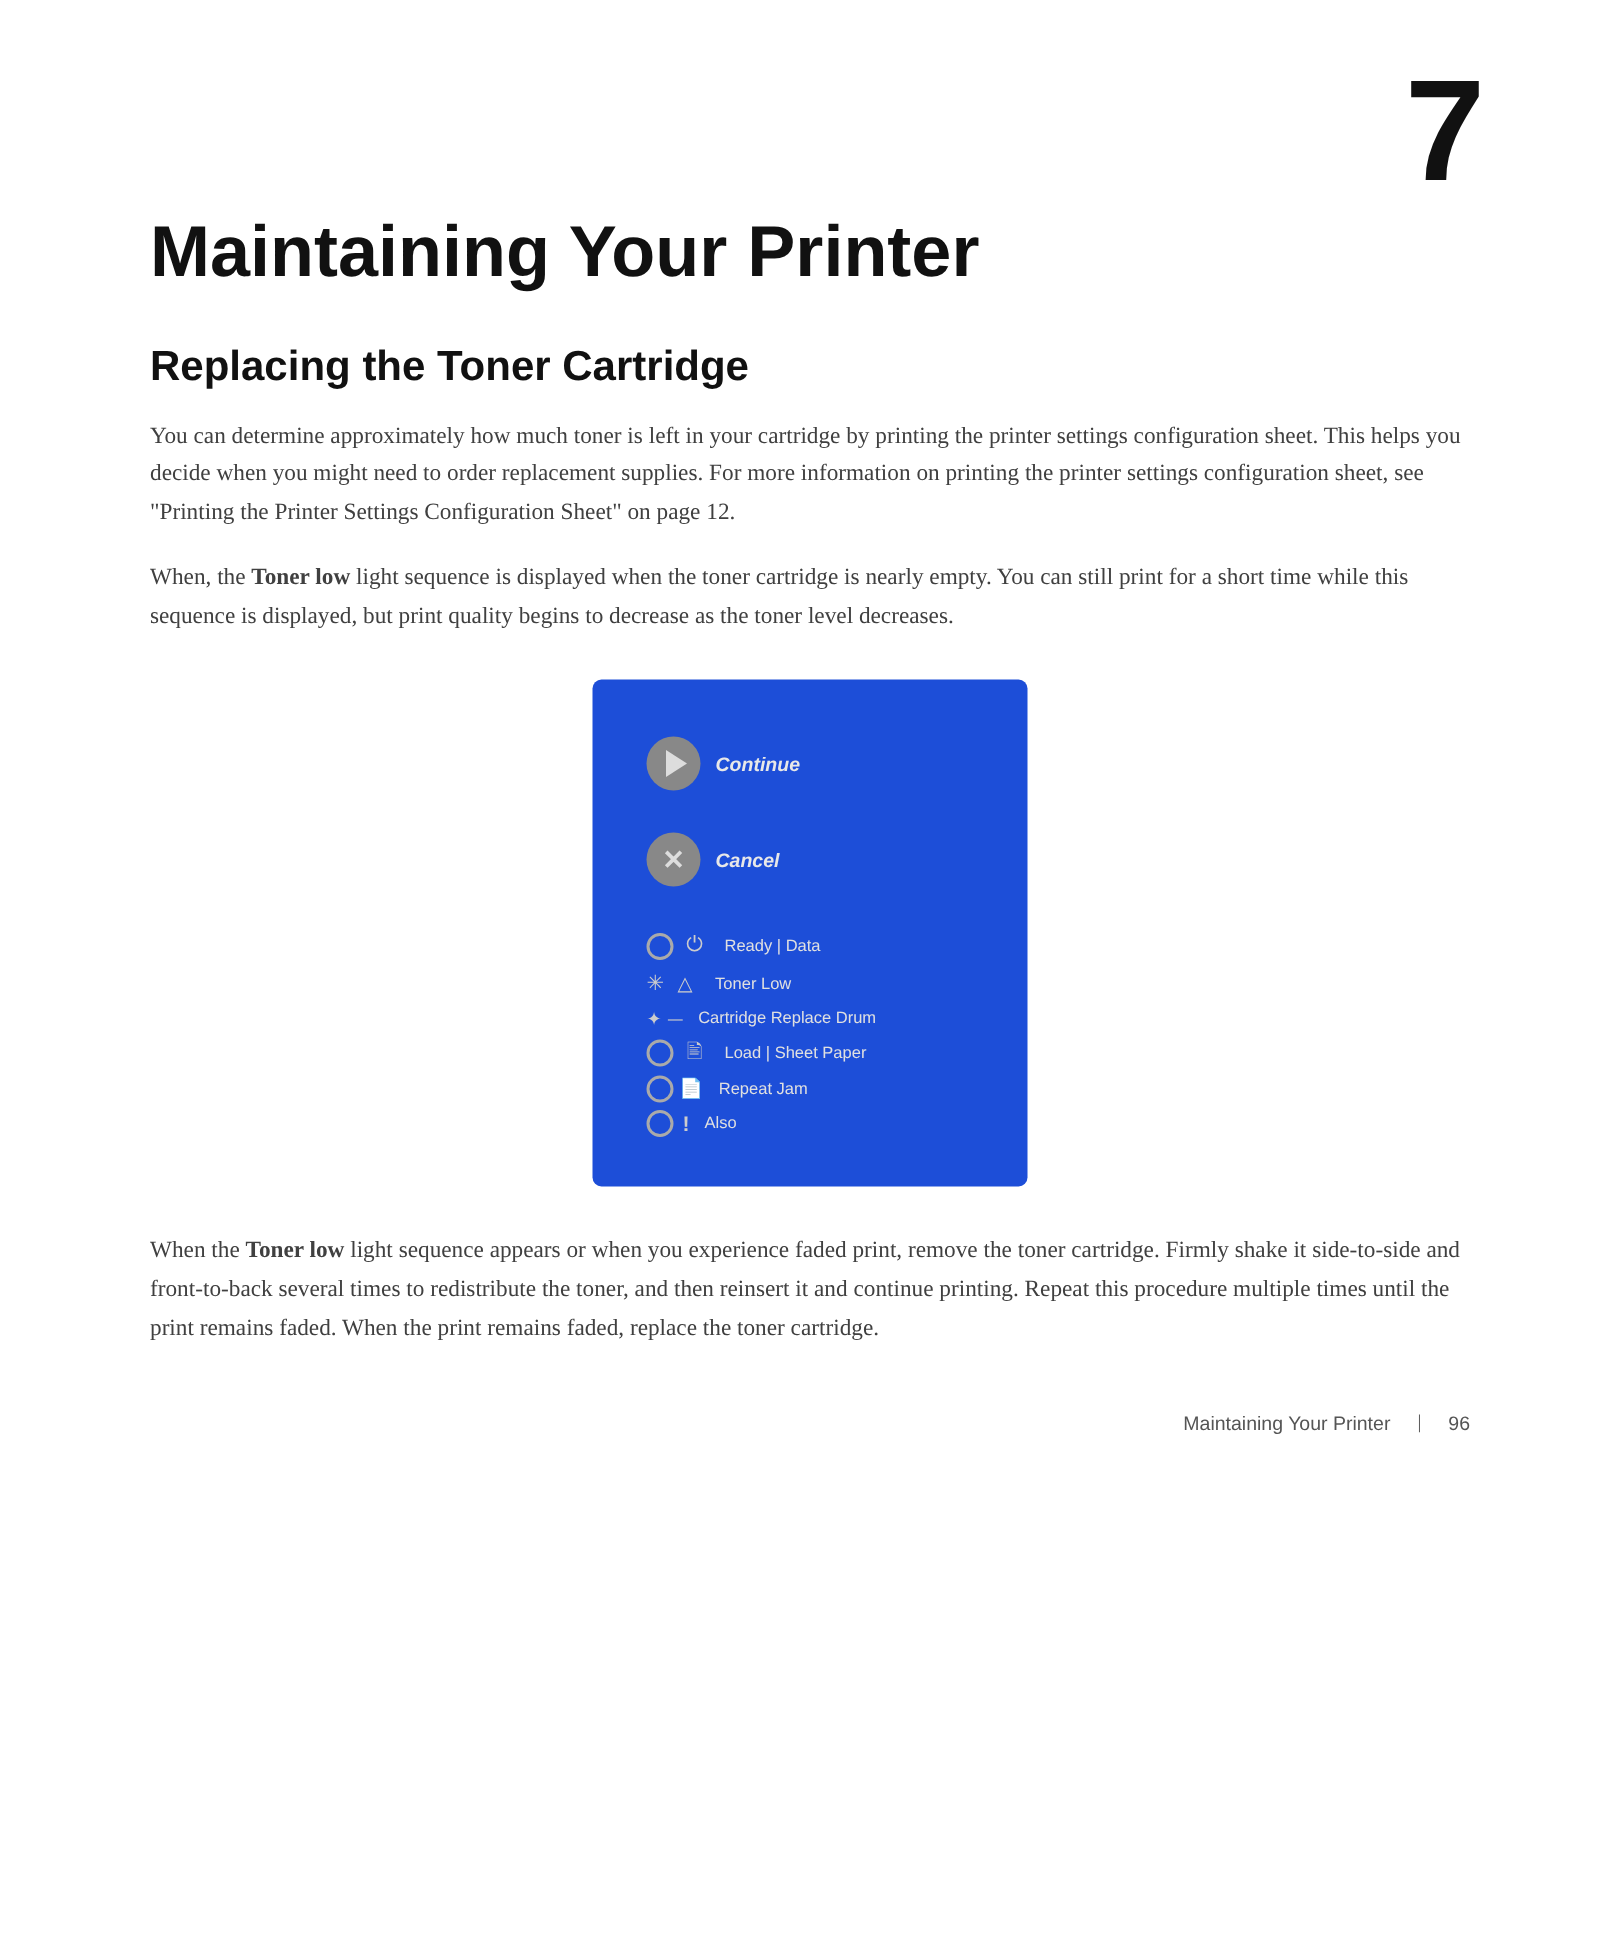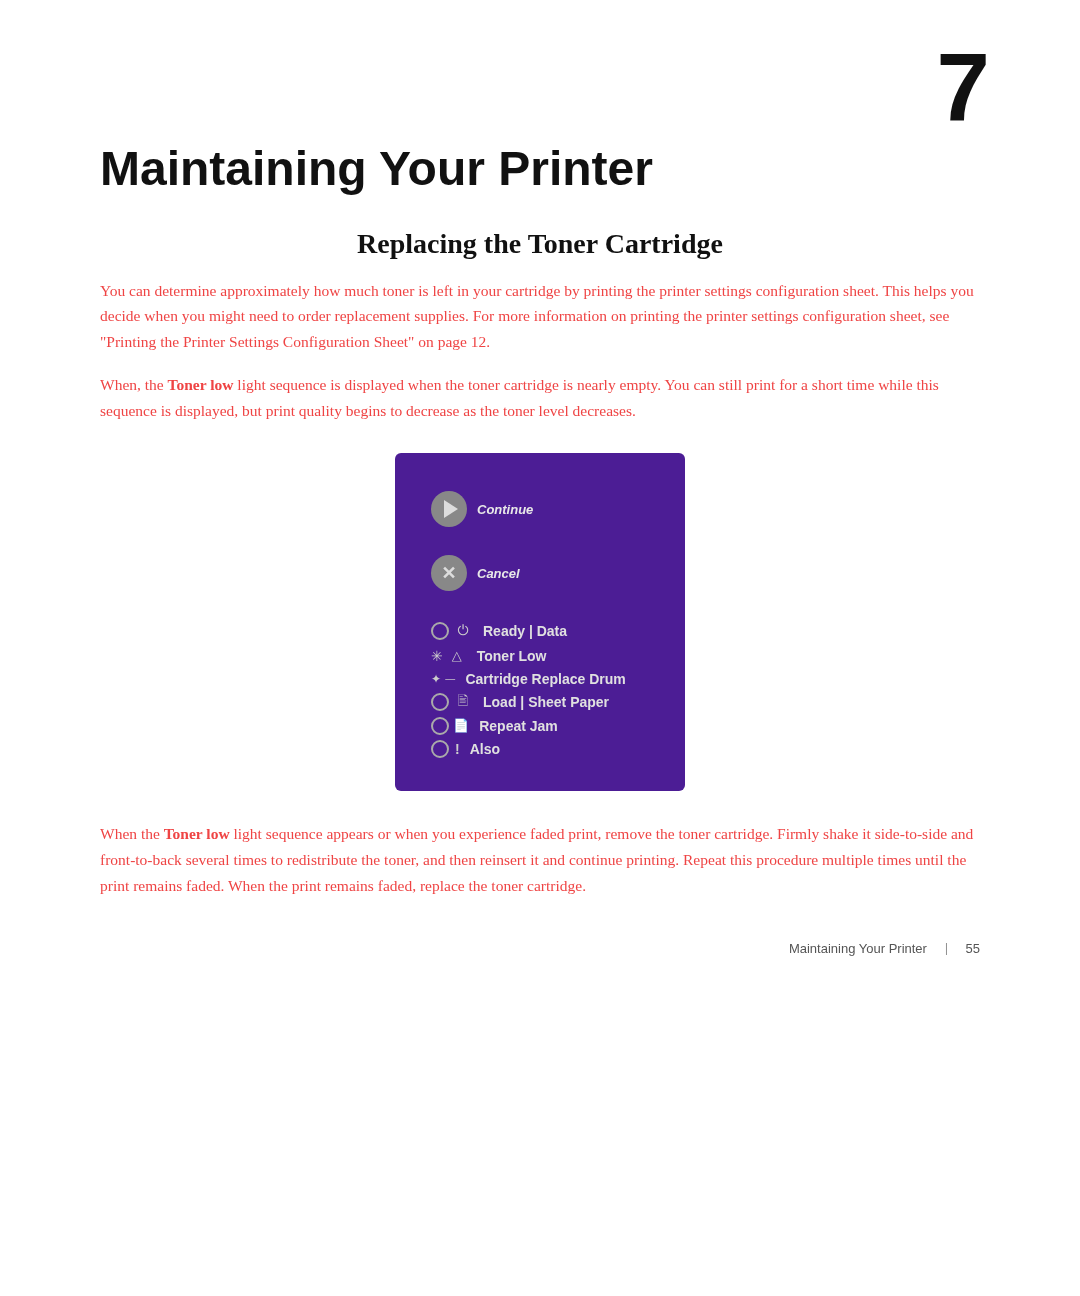--- a/index.html
+++ b/index.html
@@ -34,47 +34,46 @@
       font-family: Arial, sans-serif;
       color: #111;
       margin-top: 60px;
       margin-bottom: 30px;
       line-height: 1.2;
     }
 
     .section-title {
       font-size: 28px;
       font-weight: bold;
-      font-family: Liberation Serif, serif;
+      font-family: Liberation Sans, sans-serif;
       color: #111;
       margin-bottom: 18px;
       margin-top: 10px;
-      text-align: center;
     }
 
     .body-text {
       font-size: 15.5px;
       line-height: 1.65;
-      color: #ef4444;
+      color: #404040;
       margin-bottom: 18px;
       font-family: Georgia, serif;
     }
 
     .body-text b {
       font-weight: bold;
     }
 
     .printer-panel-container {
       display: flex;
       justify-content: center;
       margin: 30px 0 30px 0;
     }
 
     .printer-panel {
-      background: #4c1d95;
+      background: #1d4ed8;
       border-radius: 6px;
       padding: 28px 36px 28px 36px;
       width: 290px;
       display: flex;
       flex-direction: column;
       gap: 0px;
     }
 
     .panel-row {
       display: flex;
@@ -161,22 +160,22 @@
       display: flex;
       align-items: center;
       justify-content: center;
       flex-shrink: 0;
       color: #ccc;
       font-size: 13px;
     }
 
     .indicator-label {
       font-family: Arial, sans-serif;
-      font-size: 14px;
-      font-weight: bold;
+      font-size: 11px;
+      font-weight: normal;
       color: #e0e0e0;
     }
 
     .small-icon-row {
       display: flex;
       align-items: center;
       gap: 4px;
     }
 
     .footer {
@@ -327,16 +326,16 @@
     </div>
   </div>
 
   <p class="body-text">
     <span>When the </span><b>Toner low</b><span> light sequence appears or when you experience faded print, remove the toner cartridge. Firmly shake it side-to-side and front-to-back several times to redistribute the toner, and then reinsert it and continue printing.  Repeat this procedure multiple times until the print remains faded. When the print remains faded, replace the toner cartridge.</span>
   </p>
 
   <div class="footer">
     <span class="footer-text">Maintaining Your Printer</span>
     <span class="footer-separator">|</span>
-    <span class="footer-page">55</span>
+    <span class="footer-page">96</span>
   </div>
 
 </div>
 
 </body></html>

